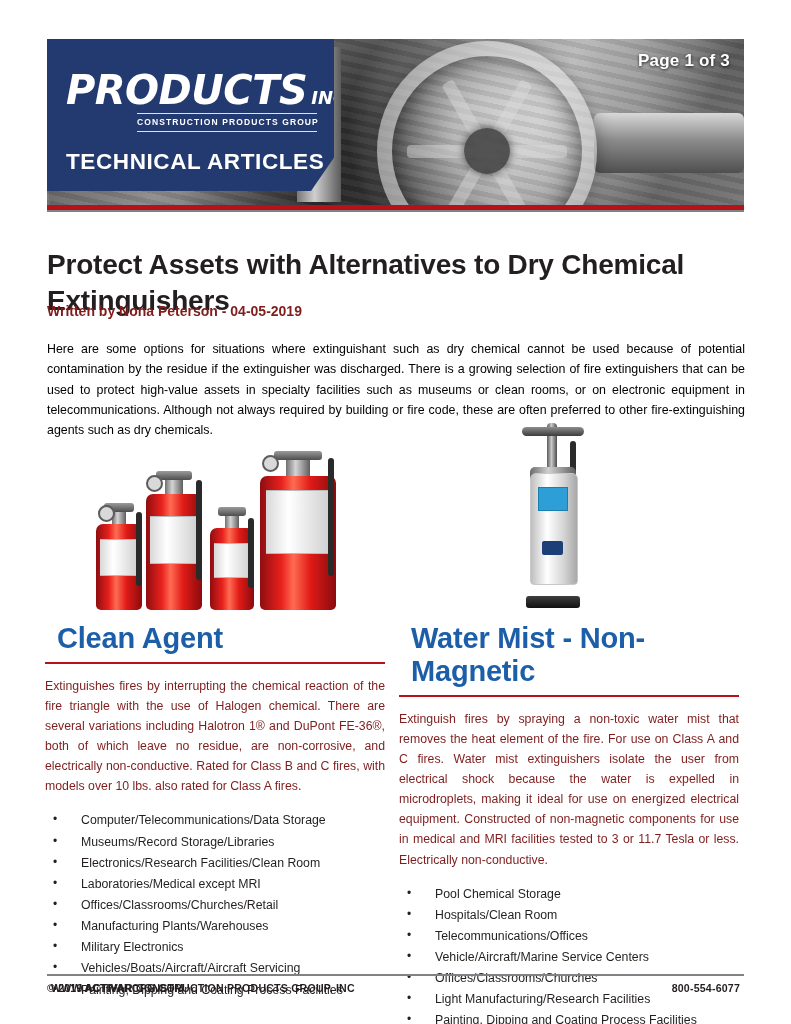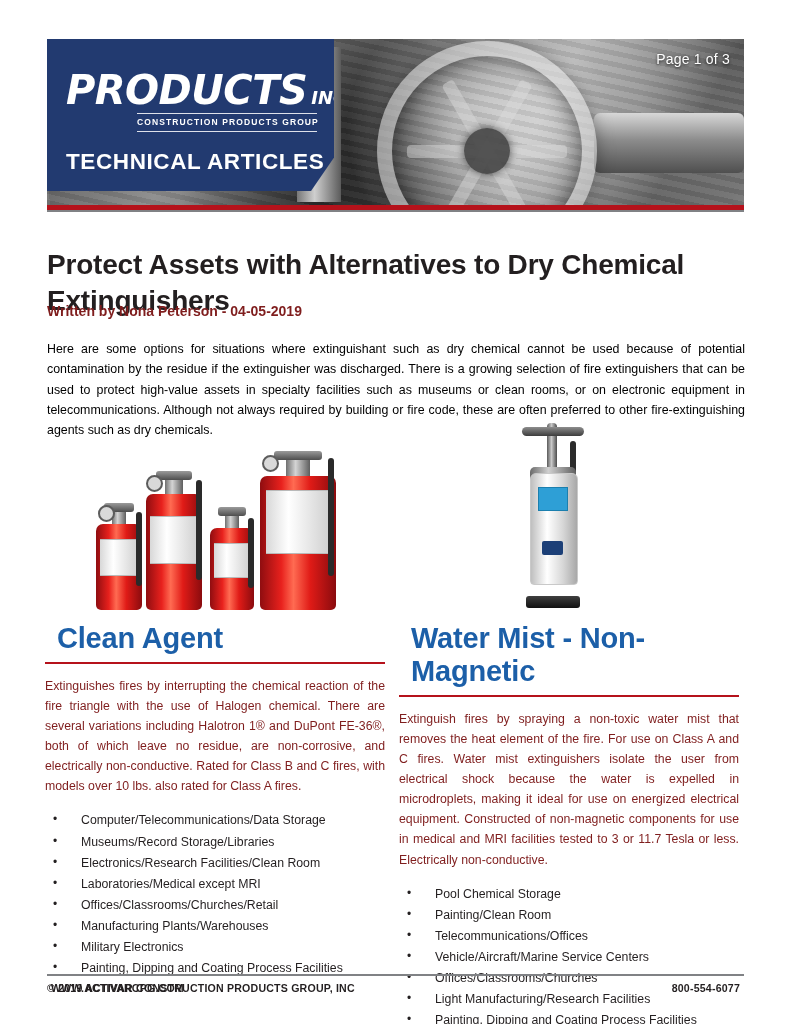--- a/index.html
+++ b/index.html
@@ -98,22 +98,22 @@
     position: absolute;
     left: 250px; top: 8px;
     width: 44px; height: 155px;
     background: linear-gradient(90deg, #777, #cfcfcf 40%, #5b5b5b);
   }
 
   .page-indicator {
     position: absolute;
     right: 14px;
     top: 12px;
-    font-size: 14px;
-    font-weight: normal;
+    font-size: 17px;
+    font-weight: bold;
     color: #ffffff;
     letter-spacing: 0.2px;
     text-shadow: 0 1px 3px rgba(0,0,0,0.8);
   }
 
   
   .logo-block {
     position: absolute;
     left: 0;
     top: 0;
@@ -534,31 +534,32 @@
     <div class="col-rule"></div>
     <p class="col-body">Extinguishes fires by interrupting the chemical reaction of the fire triangle with the use of Halogen chemical.  There are several variations including Halotron 1®  and DuPont FE-36®, both of which leave no residue, are non-corrosive, and electrically non-conductive.  Rated for Class B and C fires, with models over 10 lbs. also rated for Class A fires.</p>
     <ul class="bullets">
       <li>Computer/Telecommunications/Data Storage</li>
       <li>Museums/Record Storage/Libraries</li>
       <li>Electronics/Research Facilities/Clean Room</li>
       <li>Laboratories/Medical except MRI</li>
       <li>Offices/Classrooms/Churches/Retail</li>
       <li>Manufacturing Plants/Warehouses</li>
       <li>Military Electronics</li>
+      <li>Vehicles/Boats/Aircraft/Aircraft Servicing</li>
       <li>Painting, Dipping and Coating Process Facilities</li>
     </ul>
   </div>
 
   <div class="col col-right">
     <div class="col-head">Water Mist - Non-Magnetic</div>
     <div class="col-rule"></div>
     <p class="col-body">Extinguish fires by spraying a non-toxic water mist that removes the heat element of the fire.  For use on Class A and C fires. Water mist extinguishers isolate the user from electrical shock because the water is expelled in microdroplets, making it ideal for use on energized electrical equipment. Constructed of non-magnetic components for use in medical and MRI facilities tested to 3 or 11.7 Tesla or less. Electrically non-conductive.</p>
     <ul class="bullets">
       <li>Pool Chemical Storage</li>
-      <li>Painting/Clean Room</li>
+      <li>Hospitals/Clean Room</li>
       <li>Telecommunications/Offices</li>
       <li>Vehicle/Aircraft/Marine Service Centers</li>
       <li>Offices/Classrooms/Churches</li>
       <li>Light Manufacturing/Research Facilities</li>
       <li>Painting, Dipping and Coating Process Facilities</li>
       <li>Tested and Approved for Use in MRI Facilities</li>
       <li>Sanitary White Paint Finish</li>
     </ul>
   </div>
 

